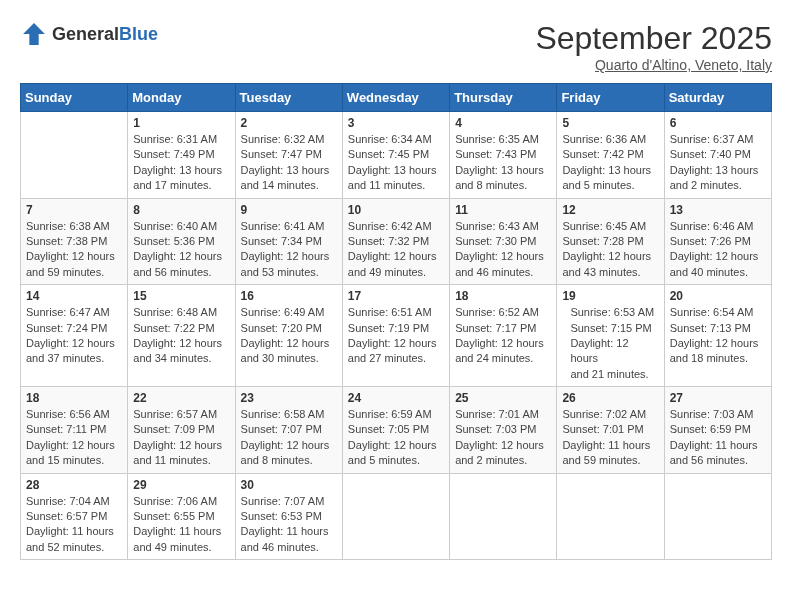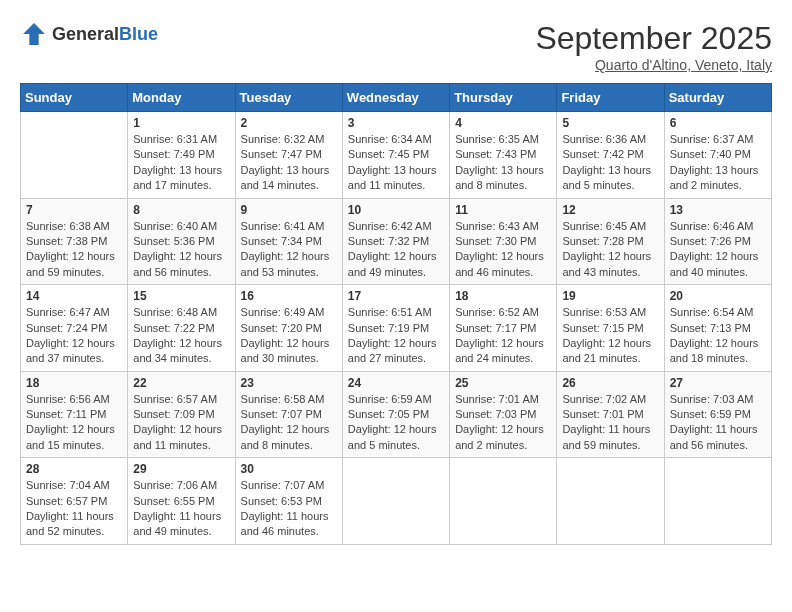--- a/index.html
+++ b/index.html
@@ -235,21 +235,21 @@
         </td>
         <td>
           <span class="day-num">18</span>
           <div class="cell-text" style="white-space: pre-line;">Sunrise: 6:52 AM
 Sunset: 7:17 PM
 Daylight: 12 hours
 and 24 minutes.</div>
         </td>
         <td>
           <span class="day-num">19</span>
-          <div class="cell-text" style="white-space: pre-line;">Sunrise: 6:53 AM
+          <div class="cell-text" style="white-space: pre-line; margin-left: 8px;">Sunrise: 6:53 AM
 Sunset: 7:15 PM
 Daylight: 12 hours
 and 21 minutes.</div>
         </td>
         <td>
           <span class="day-num">20</span>
           <div class="cell-text" style="white-space: pre-line;">Sunrise: 6:54 AM
 Sunset: 7:13 PM
 Daylight: 12 hours
 and 18 minutes.</div>

